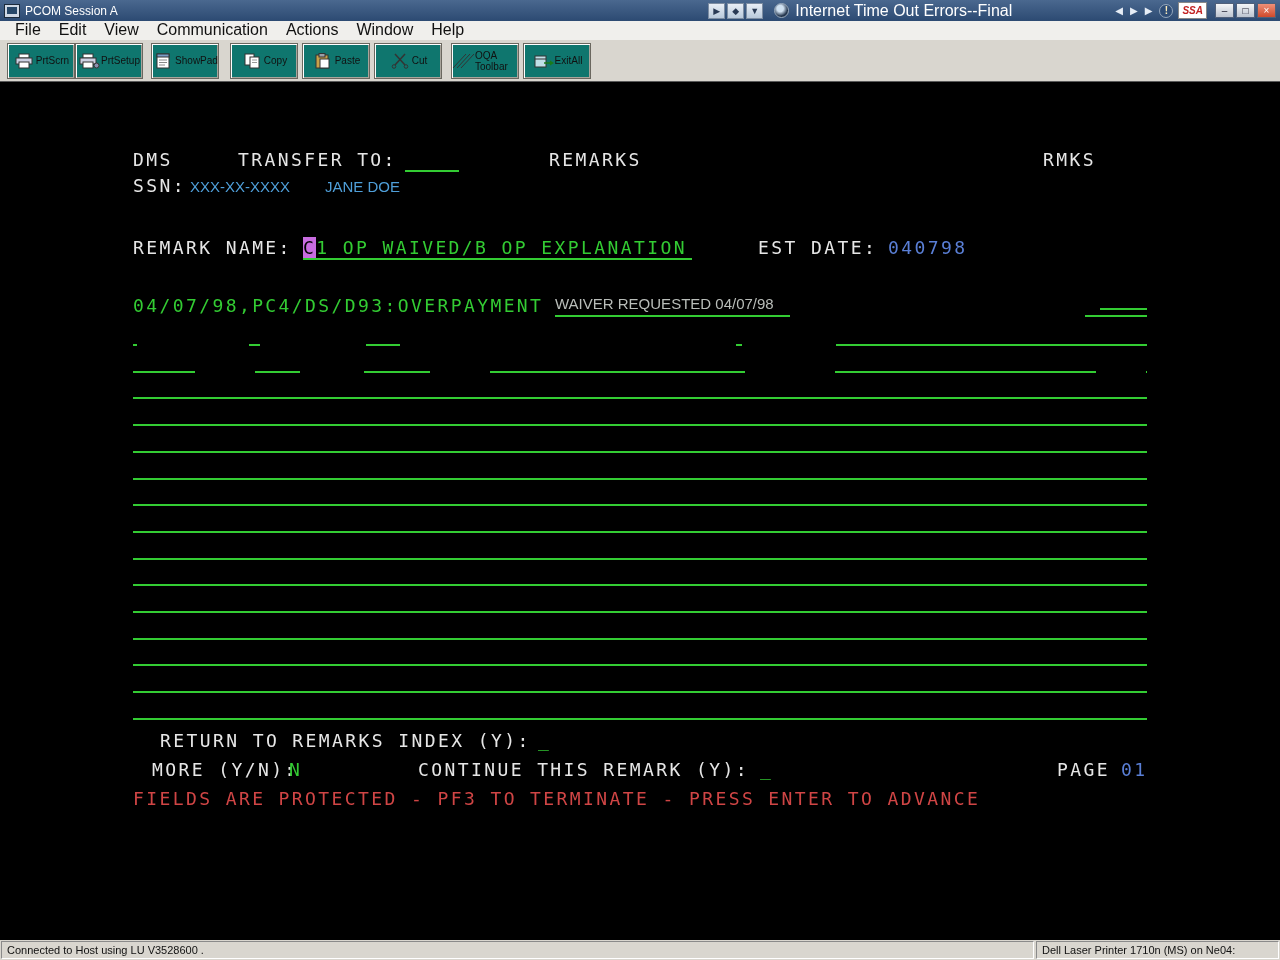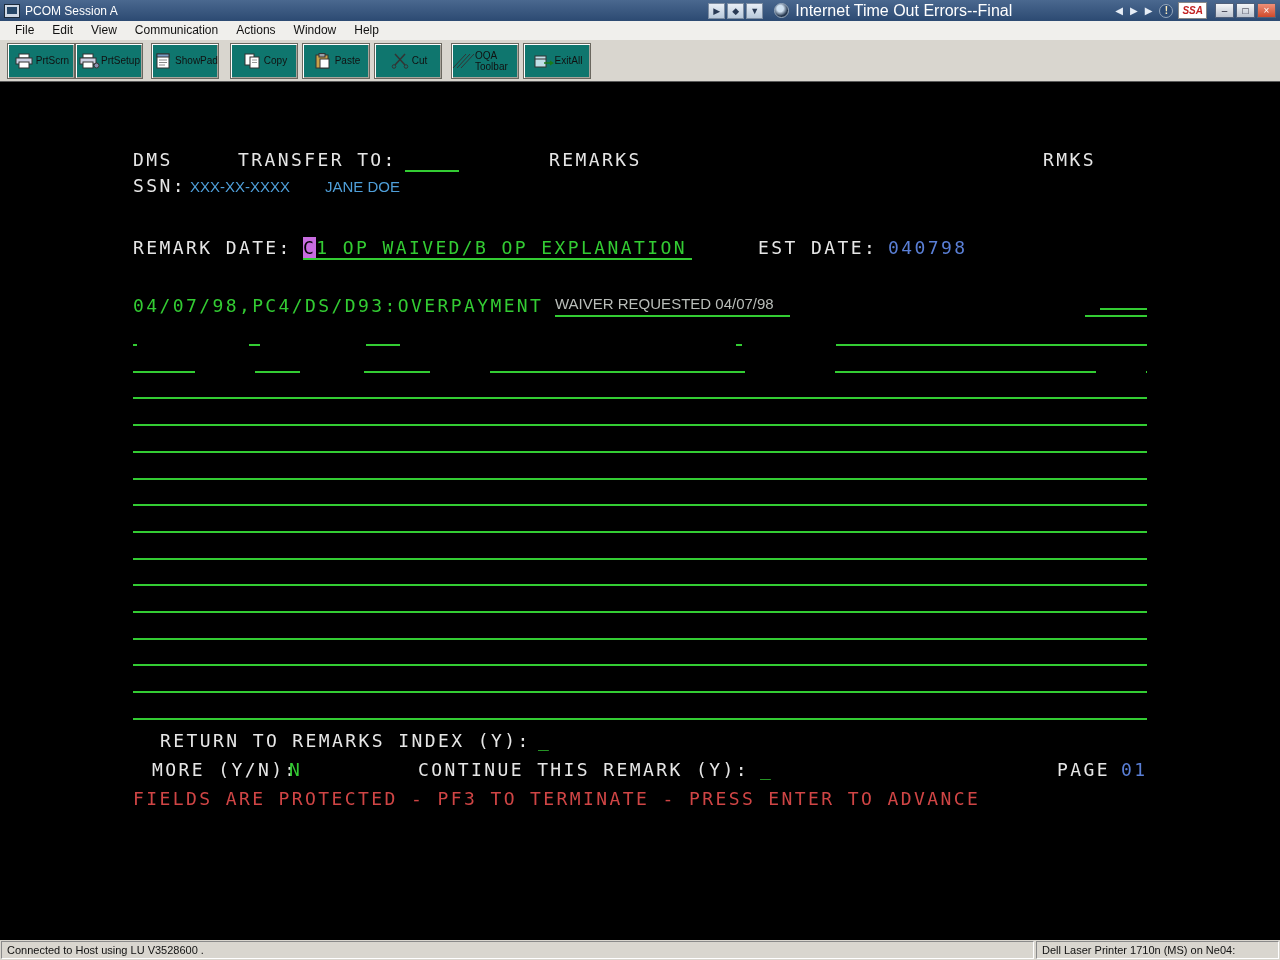--- a/index.html
+++ b/index.html
@@ -40,21 +40,21 @@
   .ssa{background:#fff;border:1px solid #888;color:#c22222;font-weight:bold;font-style:italic;
     font-size:10px;padding:0 3px;height:15px;line-height:15px;}
   .winbtns{display:flex;gap:2px;margin-left:3px;}
   .wbtn{width:19px;height:15px;display:flex;align-items:center;justify-content:center;
     font-size:10px;border:1px solid #50607a;background:linear-gradient(#f4f6f8,#bcc4d0);
     color:#223;box-sizing:border-box;}
   .wbtn.close{background:linear-gradient(#f09078,#cf4a2c);color:#fff;}
 
   
   .menubar{position:absolute;top:21px;left:0;right:0;height:19px;background:#f0efec;
-    display:flex;align-items:center;padding-left:6px;font-size:12px;color:#111;}
+    display:flex;align-items:center;padding-left:6px;font-size:16px;color:#111;}
   .menu-item{padding:1px 9px 2px 9px;}
 
   
   .toolbar{position:absolute;top:40px;left:0;right:0;height:42px;background:#d9d6cf;
     border-bottom:1px solid #5a5a5a;display:flex;align-items:center;padding-left:7px;
     box-sizing:border-box;}
   .tbtn{width:68px;height:36px;border:1px solid #6a675f;
     box-shadow:inset 1px 1px 0 #fff, inset -1px -1px 0 #a9a59c;background:#0f766e;
     display:flex;flex-direction:row;align-items:center;justify-content:center;
     font-size:10px;color:#111;gap:1px;box-sizing:border-box;}
@@ -231,21 +231,21 @@
     <span class="t w" style="left:133px;top:68px;">DMS</span>
     <span class="t w" style="left:238px;top:68px;">TRANSFER TO:</span>
     <span class="ufield" style="position:absolute;left:405px;top:68px;width:54px;height:20px;"></span>
     <span class="t w" style="left:549px;top:68px;">REMARKS</span>
     <span class="t w" style="left:1043px;top:68px;">RMKS</span>
 
     <span class="t w" style="left:133px;top:94px;">SSN:</span>
     <span class="sans sb" style="left:190px;top:96px;">XXX-XX-XXXX</span>
     <span class="sans sb" style="left:325px;top:96px;">JANE DOE</span>
 
-    <span class="t w" style="left:133px;top:156px;">REMARK DATE:</span>
+    <span class="t w" style="left:133px;top:156px;">REMARK NAME:</span>
     <span class="t ufield" style="left:303px;top:156px;min-width:389px;"><span class="cursor">C</span><span class="g">1 OP WAIVED/B OP EXPLANATION</span></span>
     <span class="t w" style="left:758px;top:156px;">EST DATE:</span>
     <span class="t b" style="left:888px;top:156px;">040798</span>
 
     <span class="t g" style="left:133px;top:214px;">04/07/98,PC4/DS/D93:OVERPAYMENT</span>
     <span class="sans sg" style="left:555px;top:213px;">WAIVER REQUESTED 04/07/98</span>
 
     <div class="seg" style="left:555px;top:233px;width:235px;"></div>
     <div class="seg" style="left:1085px;top:233px;width:62px;"></div>
     <div class="seg" style="left:1100px;top:226px;width:47px;"></div>

